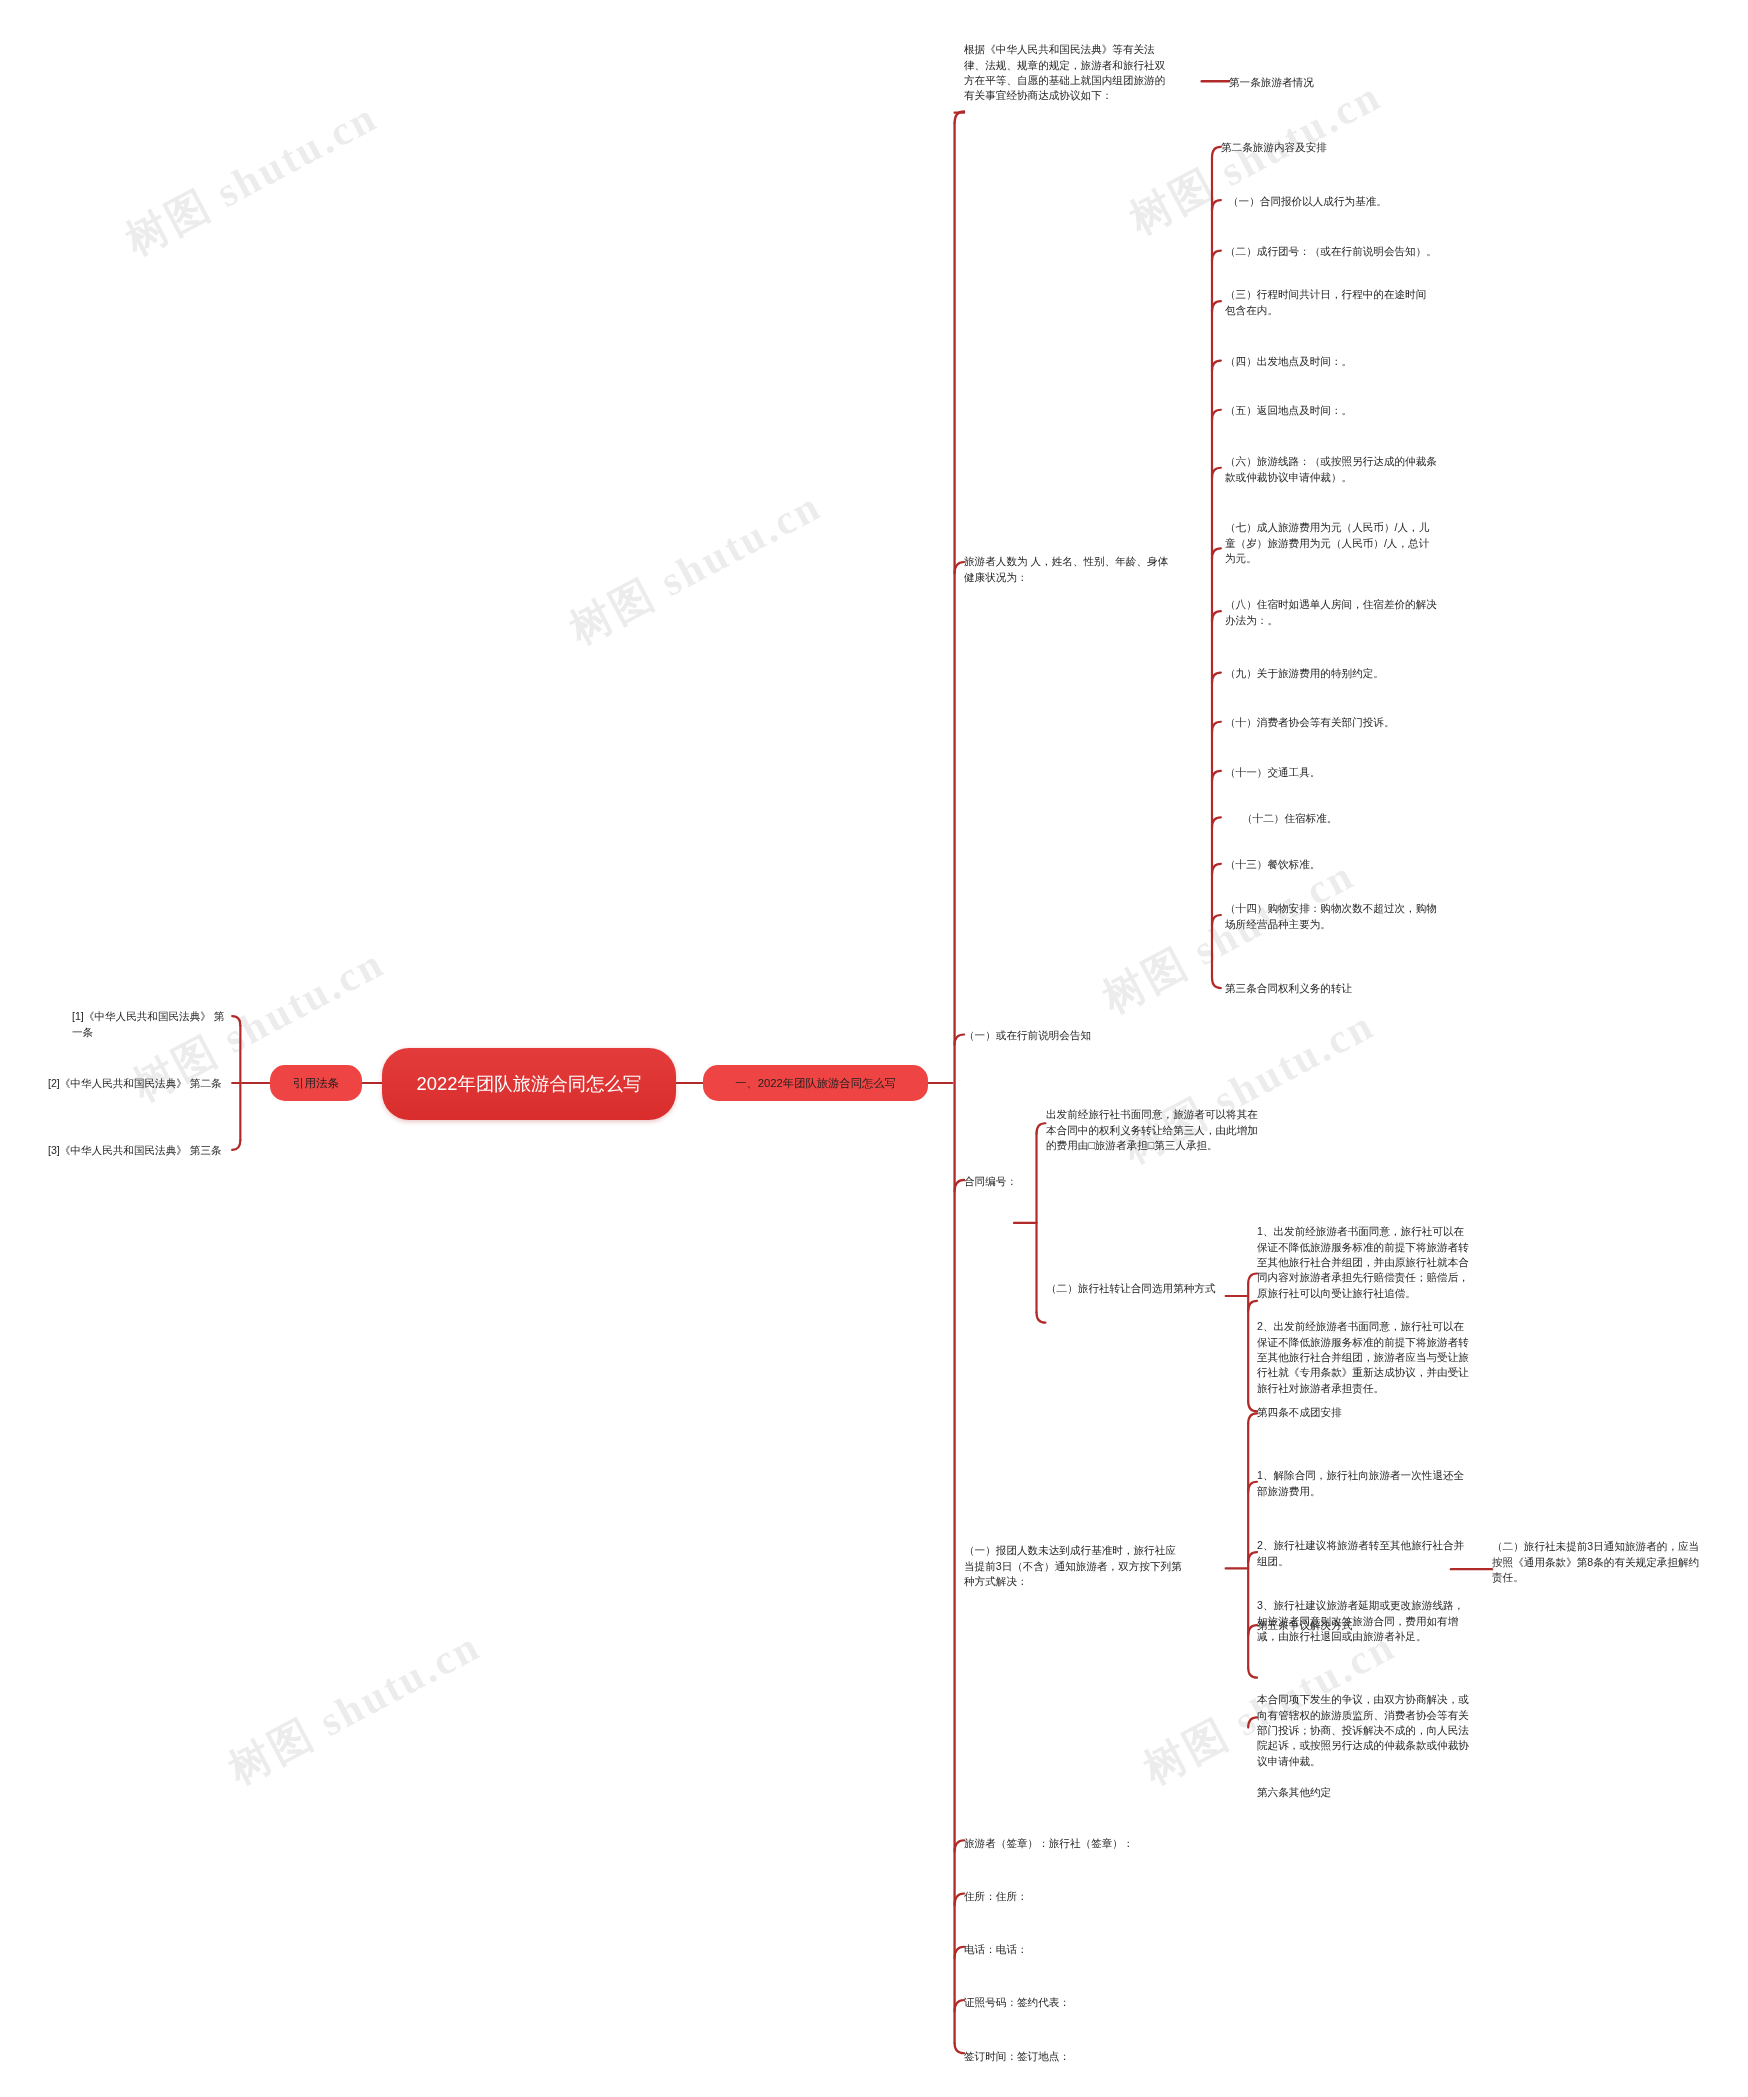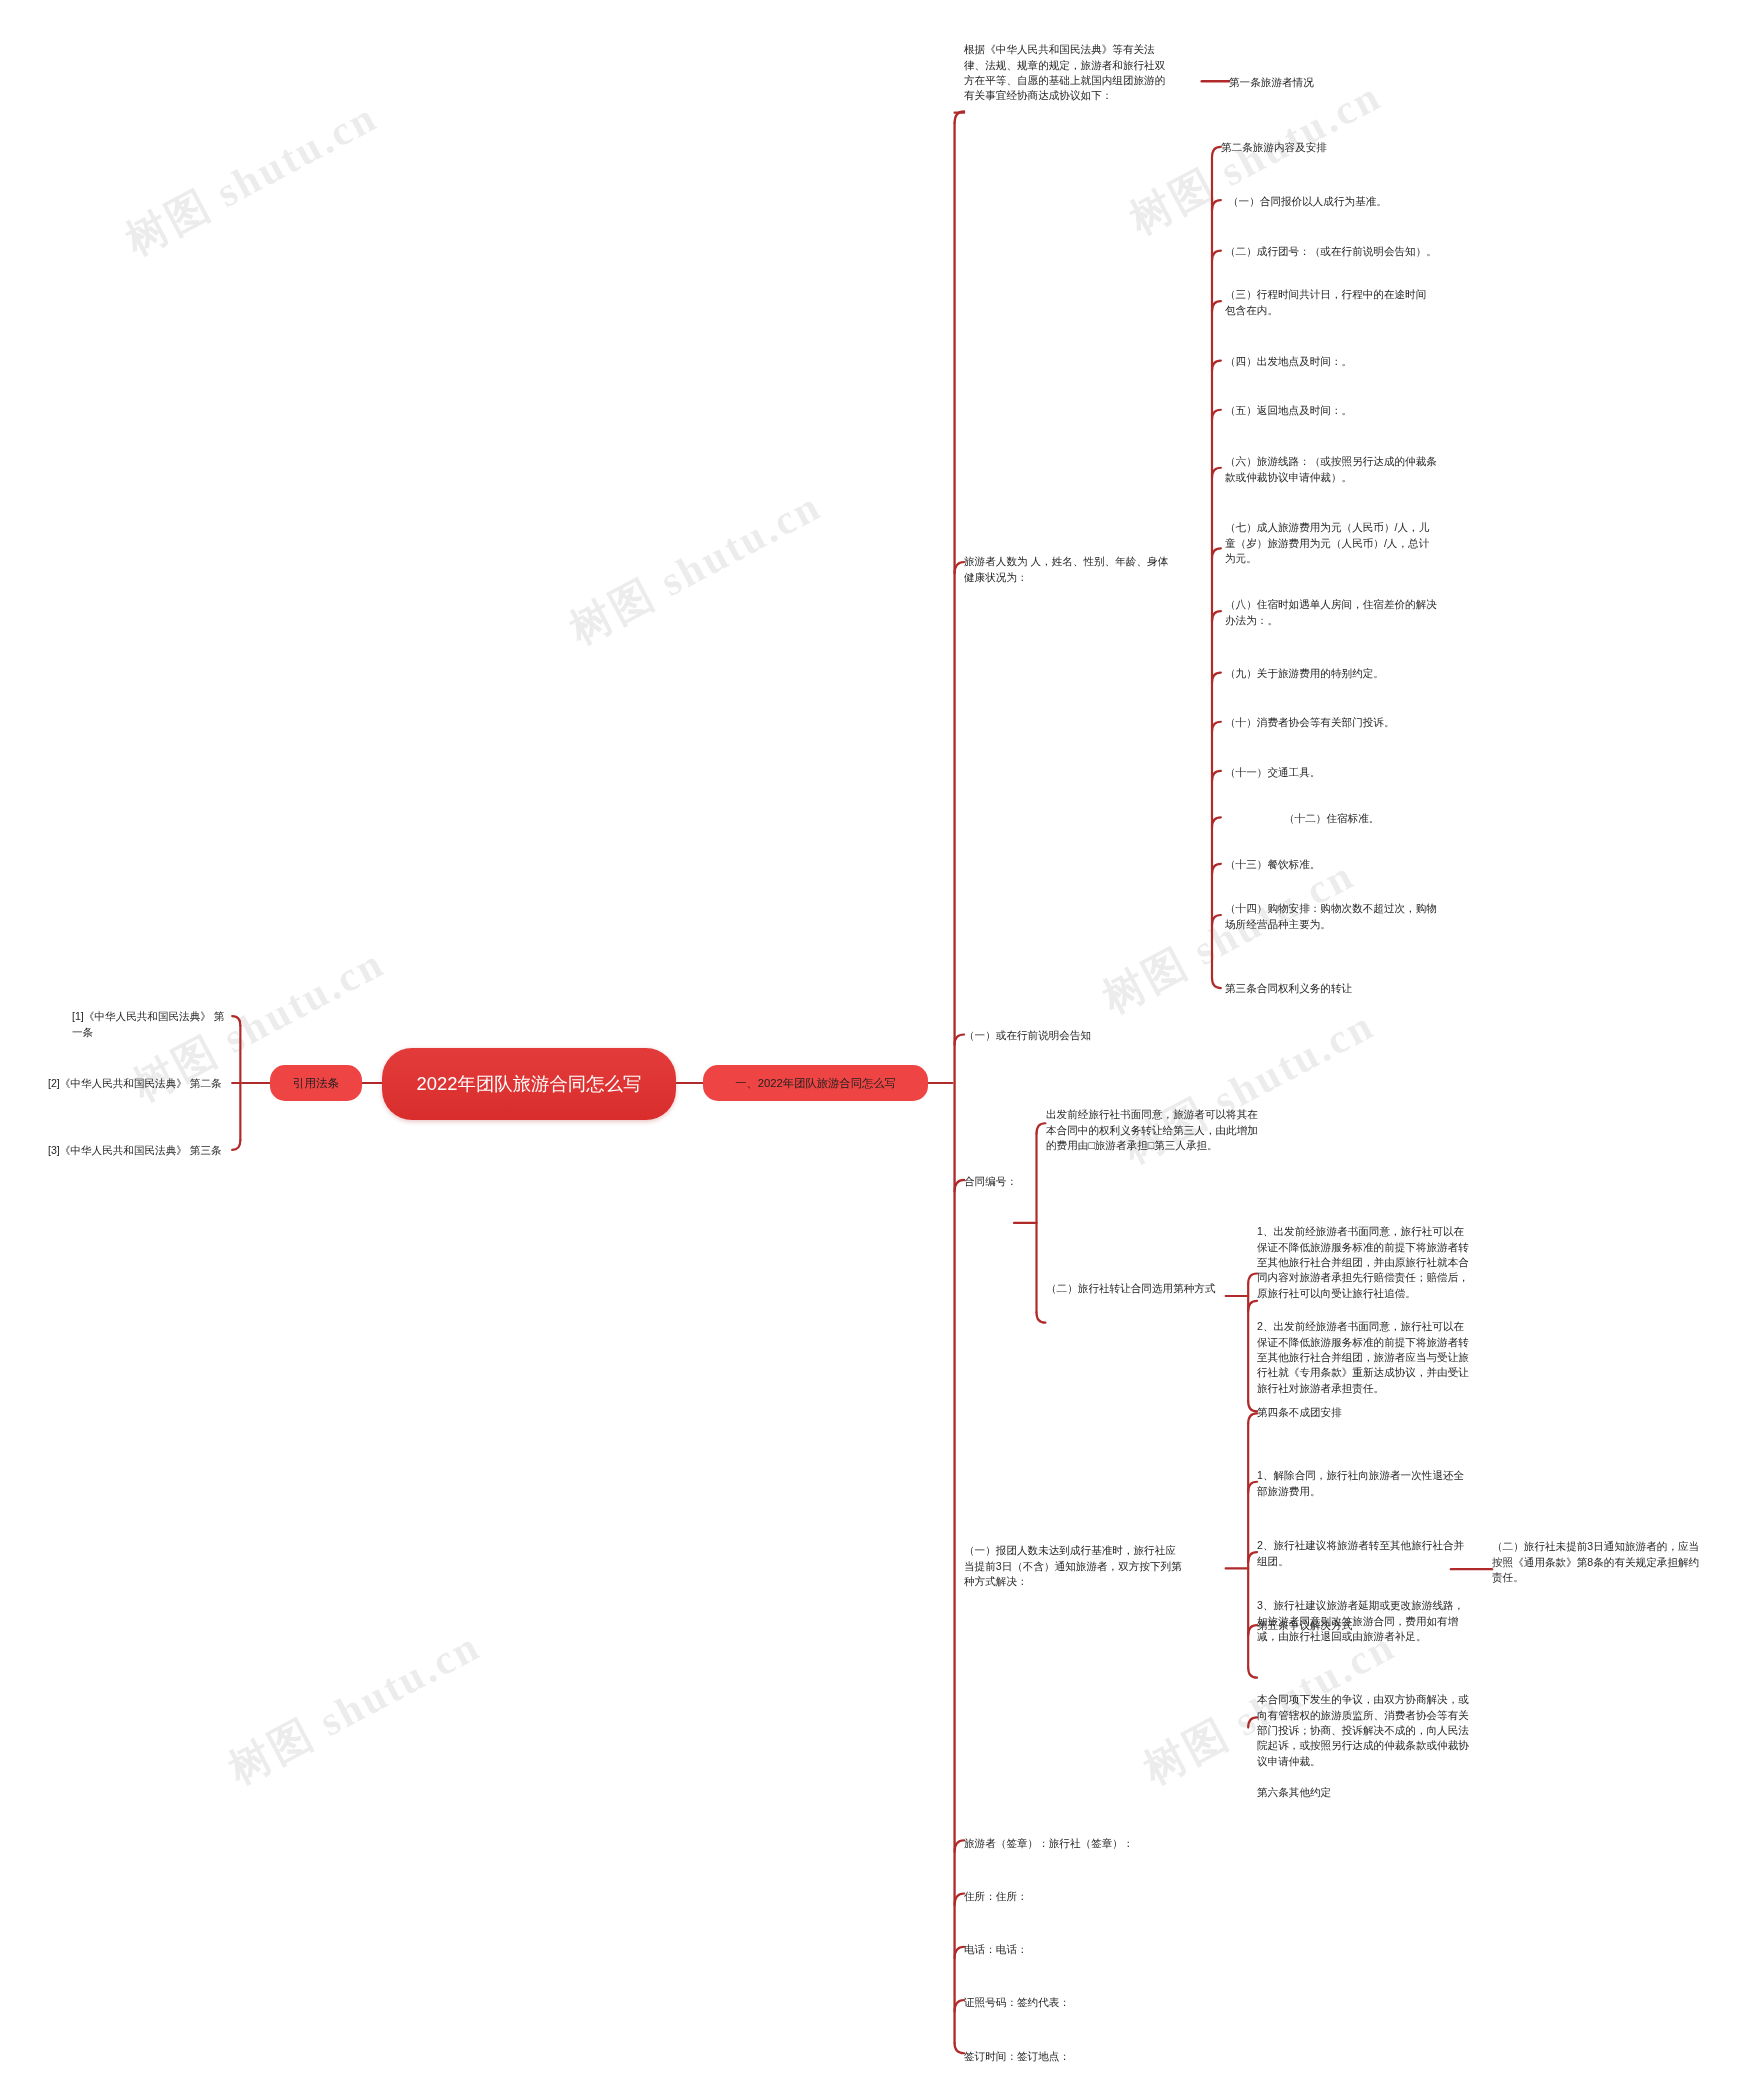--- a/index.html
+++ b/index.html
@@ -167,21 +167,21 @@
       <path d="M 1828 2288 C 1828 2278 1833 2273 1841 2273"></path>
       <path d="M 1828 2395 C 1828 2385 1833 2380 1841 2380"></path>
       <path d="M 1795 2297 L 1828 2297"></path>
 
       <path d="M 2125 2298 L 2185 2298" stroke-width="3.6"></path>
 
       <path d="M 1828 2530 C 1828 2520 1833 2515 1841 2515"></path>
     </g>
   </svg>
 
-  <div class="root" style="left:382px;top:1048px;width:294px;height:72px;">
+  <div class="root" style="left:382px;top:1048px;width:294px;height:72px;border-radius:27px;">
     <span>2022年团队旅游合同怎么写</span>
   </div>
 
   <div class="pill" style="left:270px;top:1065px;width:92px;height:36px;">
     <span>引用法条</span>
   </div>
 
   <div class="node plain" style="left:48px;top:1008px;width:181px;text-align:left;padding-left:24px;">[1]《中华人民共和国民法典》 第一条</div>
   <div class="node plain" style="left:48px;top:1075px;width:181px;text-align:left;">[2]《中华人民共和国民法典》 第二条</div>
   <div class="node plain" style="left:48px;top:1142px;width:181px;text-align:left;">[3]《中华人民共和国民法典》 第三条</div>
@@ -210,21 +210,21 @@
   <div class="node plain" style="left:1225px;top:243px;width:219px;">（二）成行团号：（或在行前说明会告知）。</div>
   <div class="node plain" style="left:1225px;top:286px;width:205px;">（三）行程时间共计日，行程中的在途时间包含在内。</div>
   <div class="node plain" style="left:1225px;top:353px;width:205px;">（四）出发地点及时间：。</div>
   <div class="node plain" style="left:1225px;top:402px;width:205px;">（五）返回地点及时间：。</div>
   <div class="node plain" style="left:1225px;top:453px;width:212px;">（六）旅游线路：（或按照另行达成的仲裁条款或仲裁协议申请仲裁）。</div>
   <div class="node plain" style="left:1225px;top:519px;width:212px;">（七）成人旅游费用为元（人民币）/人，儿童（岁）旅游费用为元（人民币）/人，总计为元。</div>
   <div class="node plain" style="left:1225px;top:596px;width:212px;">（八）住宿时如遇单人房间，住宿差价的解决办法为：。</div>
   <div class="node plain" style="left:1225px;top:665px;width:205px;">（九）关于旅游费用的特别约定。</div>
   <div class="node plain" style="left:1225px;top:714px;width:205px;">（十）消费者协会等有关部门投诉。</div>
   <div class="node plain" style="left:1225px;top:764px;width:205px;">（十一）交通工具。</div>
-  <div class="node plain" style="left:1284px;top:810px;width:205px;">（十二）住宿标准。</div>
+  <div class="node plain" style="left:1242px;top:810px;width:205px;">（十二）住宿标准。</div>
   <div class="node plain" style="left:1225px;top:856px;width:205px;">（十三）餐饮标准。</div>
   <div class="node plain" style="left:1225px;top:900px;width:212px;">（十四）购物安排：购物次数不超过次，购物场所经营品种主要为。</div>
 
   <div class="node plain" style="left:1225px;top:980px;width:219px;">第三条合同权利义务的转让</div>
 
   <div class="node plain" style="left:964px;top:1027px;width:219px;">（一）或在行前说明会告知</div>
 
   <div class="node plain" style="left:1046px;top:1106px;width:212px;">出发前经旅行社书面同意，旅游者可以将其在本合同中的权利义务转让给第三人，由此增加的费用由□旅游者承担□第三人承担。</div>
 
   <div class="node plain" style="left:1046px;top:1280px;width:183px;">（二）旅行社转让合同选用第种方式</div>

